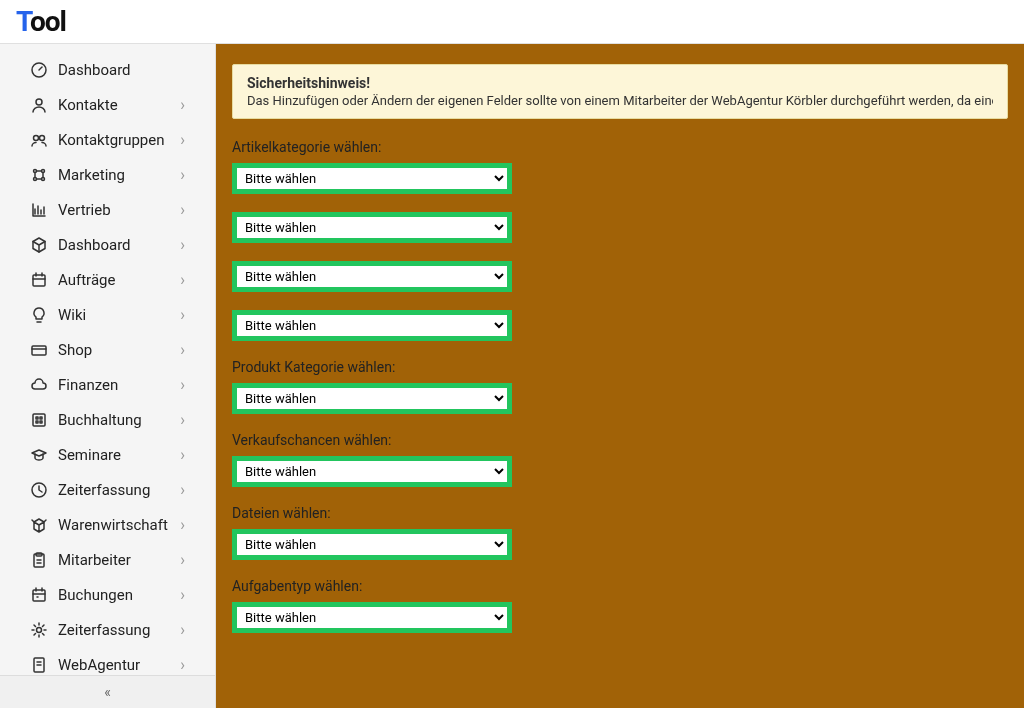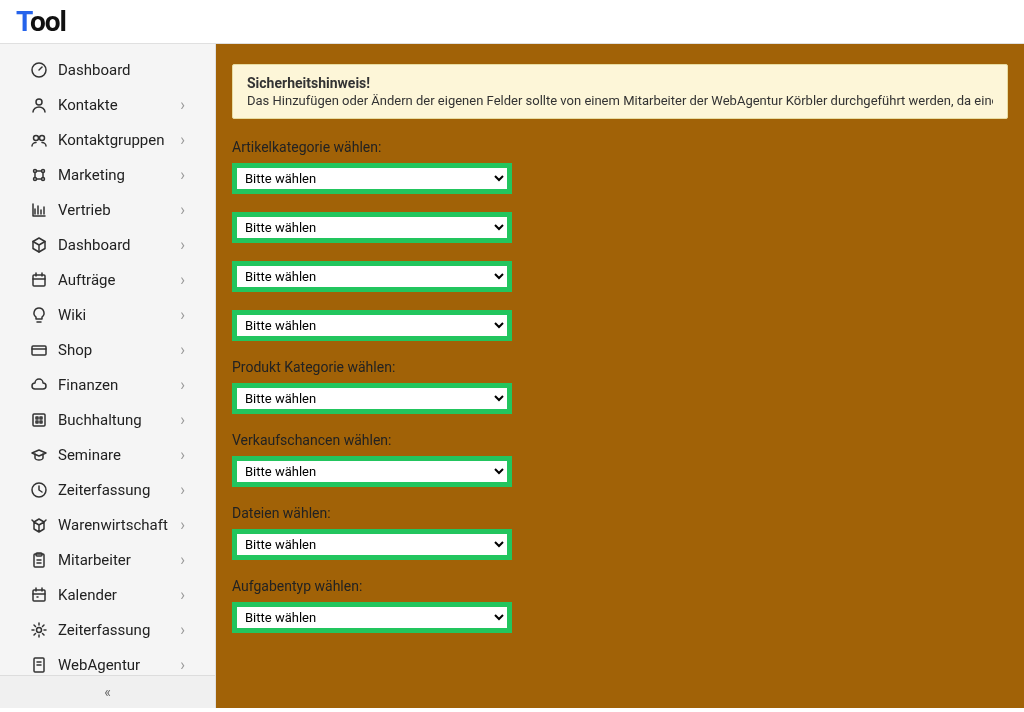--- a/index.html
+++ b/index.html
@@ -260,21 +260,21 @@
           <span class="sidebar-label">Mitarbeiter</span>
           <span class="chevron">›</span>
         </div>
         <div class="sidebar-item">
           <span class="sidebar-icon">
             <svg width="18" height="18" viewBox="0 0 18 18" stroke="#333" stroke-width="1.5" fill="none" stroke-linecap="round" stroke-linejoin="round">
               <rect x="3" y="4" width="12" height="11" rx="1"></rect>
               <path d="M6 2v3M12 2v3M3 8h12M7 11h1"></path>
             </svg>
           </span>
-          <span class="sidebar-label">Kalender</span>
+          <span class="sidebar-label">Buchungen</span>
           <span class="chevron">›</span>
         </div>
         <div class="sidebar-item">
           <span class="sidebar-icon">
             <svg width="18" height="18" viewBox="0 0 18 18" stroke="#333" stroke-width="1.5" fill="none" stroke-linecap="round" stroke-linejoin="round">
               <circle cx="9" cy="9" r="2.5"></circle>
               <path d="M9 2v2M9 14v2M2 9h2M14 9h2M4 4l1.5 1.5M12.5 12.5L14 14M14 4l-1.5 1.5M5.5 12.5L4 14"></path>
             </svg>
           </span>
           <span class="sidebar-label">Zeiterfassung</span>

